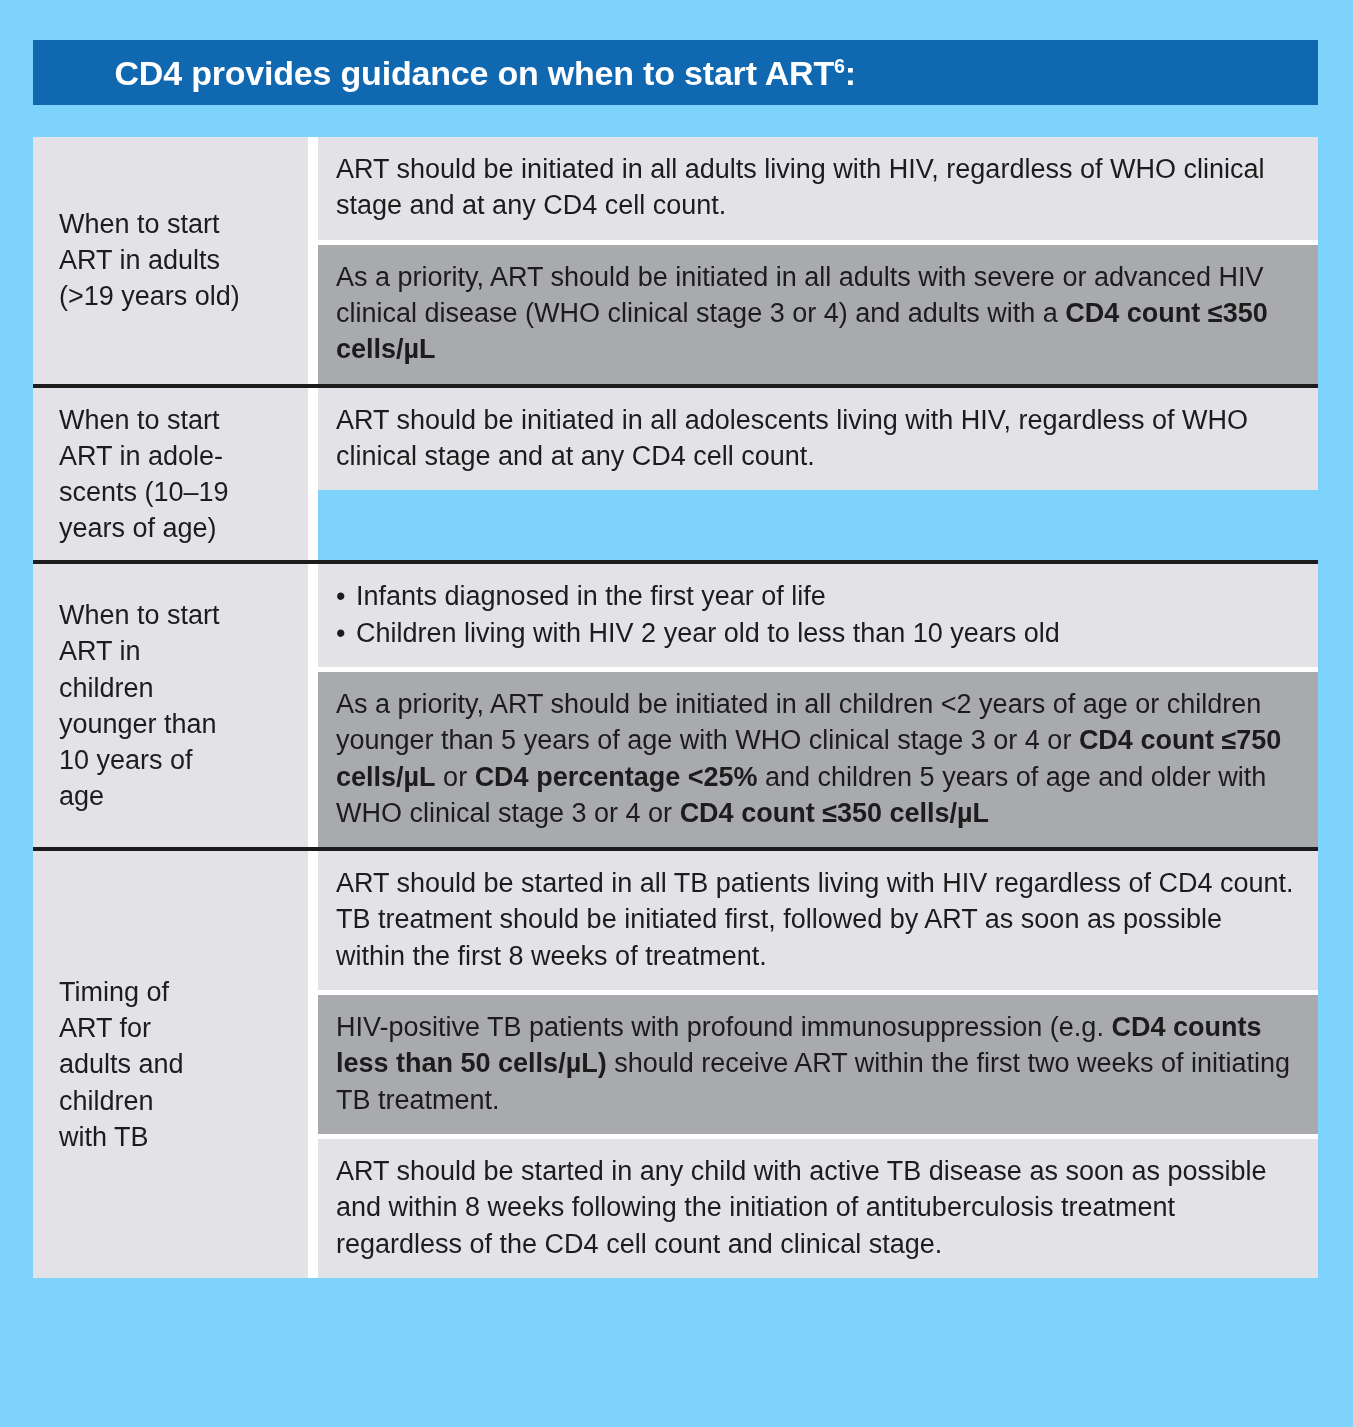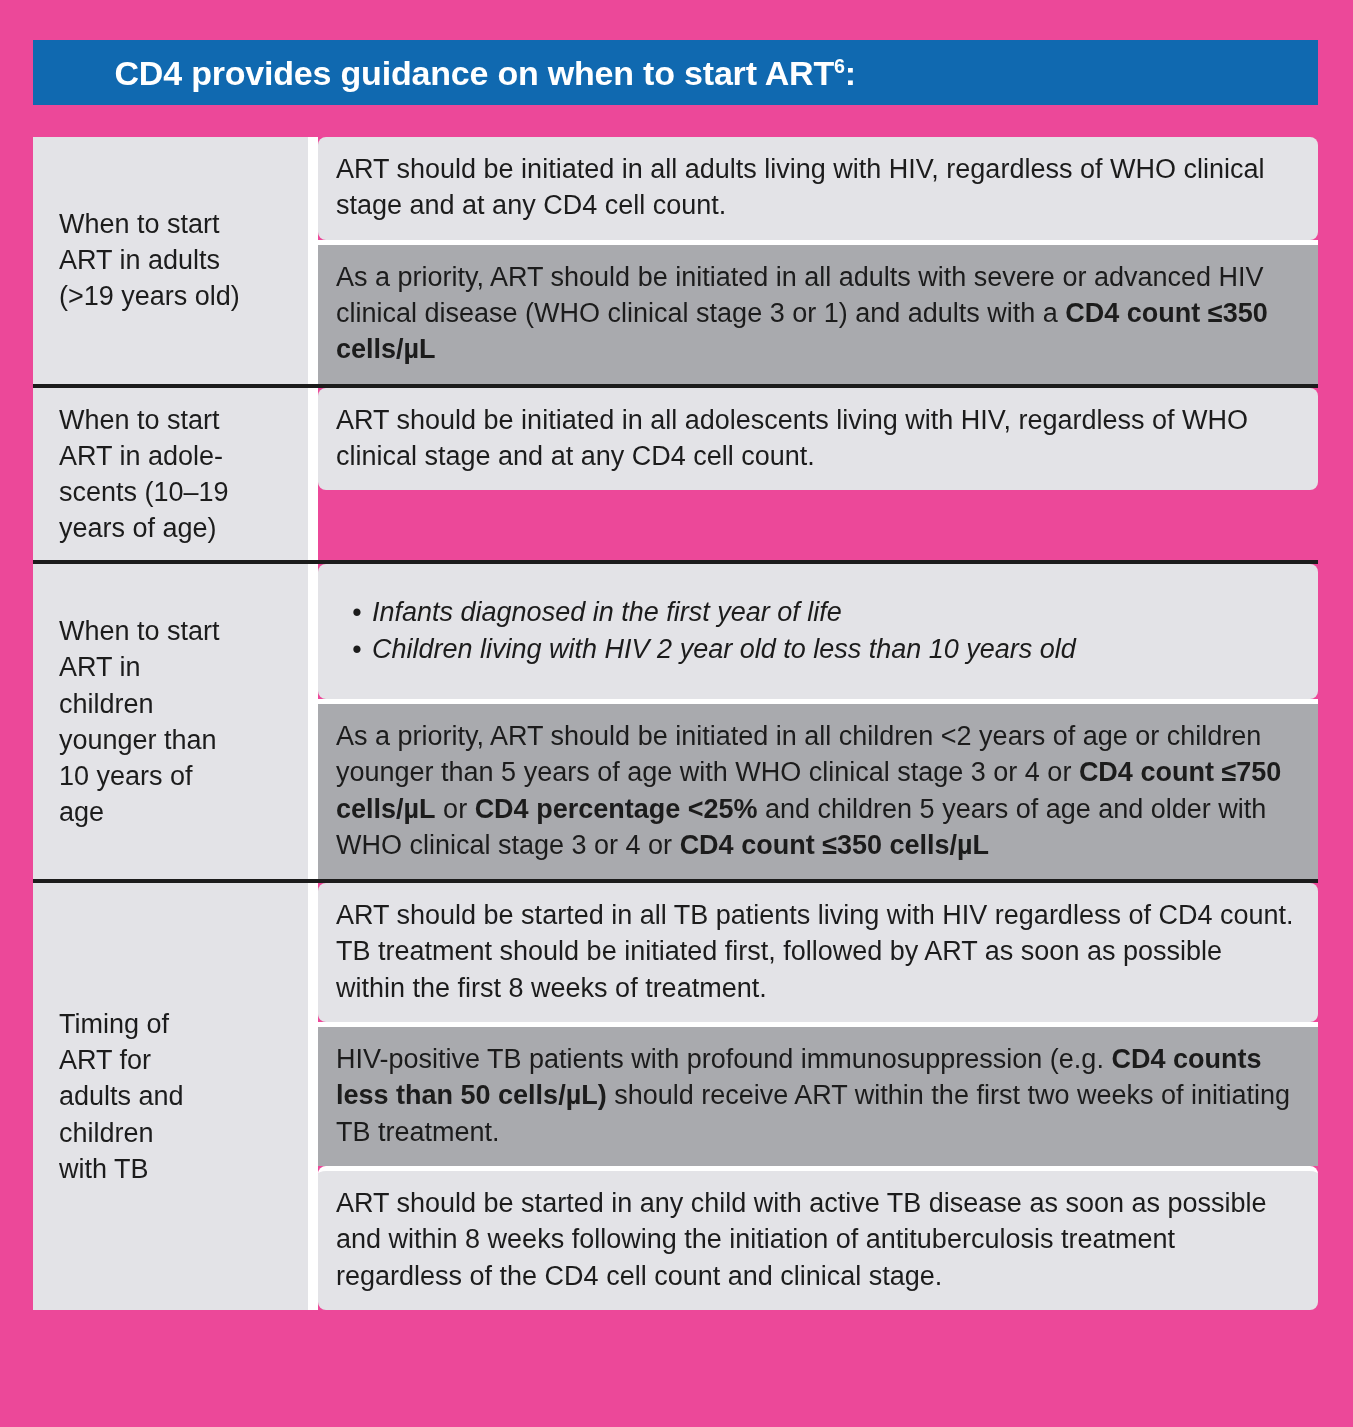--- a/index.html
+++ b/index.html
@@ -11,21 +11,21 @@
     width: 1353px;
     height: 1427px;
     font-family: "Liberation Sans", sans-serif;
     -webkit-font-smoothing: antialiased;
   }
 
   .page {
     position: relative;
     width: 1353px;
     height: 1427px;
-    background: #ec4899;
+    background: #7dd3fc;
     box-sizing: border-box;
   }
 
   
   .header-bar {
     position: absolute;
     left: 33px;
     top: 40px;
     width: 1285px;
     height: 65px;
@@ -98,30 +98,29 @@
   .cell {
     box-sizing: border-box;
     padding: 14px 22px 16px 18px;
     font-size: 27px;
     line-height: 1.345;
     color: #1c1c1c;
   }
   .cell + .cell {
     border-top: 5px solid #ffffff;
   }
-  .cell.light { background: #e3e3e7; border-radius: 8px; }
+  .cell.light { background: #e3e3e7; }
   .cell.dark  { background: #a9aaae; }
   .cell p { margin: 0; }
   .cell b { font-weight: bold; }
 
   .bullets {
-    margin: 16px;
+    margin: 0;
     padding: 0;
     list-style: none;
-    font-style: italic;
   }
   .bullets li {
     position: relative;
     padding-left: 20px;
   }
   .bullets li::before {
     content: "\2022";
     position: absolute;
     left: 0;
     top: 0;
@@ -144,21 +143,21 @@
           <div class="label-text">When to start
 ART in adults
 (&gt;19 years old)</div>
         </div>
         <div class="gap-col"></div>
         <div class="content-col">
           <div class="cell light">
             <p><span>ART should be initiated in all adults living with HIV, regardless of WHO clinical stage and at any CD4 cell count.</span></p>
           </div>
           <div class="cell dark">
-            <p><span>As a priority, ART should be initiated in all adults with severe or advanced HIV clinical disease (WHO clinical stage 3 or 1) and adults with a </span><b>CD4 count ≤350 cells/µL</b></p>
+            <p><span>As a priority, ART should be initiated in all adults with severe or advanced HIV clinical disease (WHO clinical stage 3 or 4) and adults with a </span><b>CD4 count ≤350 cells/µL</b></p>
           </div>
         </div>
       </div>
       <div class="group">
         <div class="label-cell">
           <div class="label-text">When to start
 ART in adole-
 scents (10–19
 years of age)</div>
         </div>

